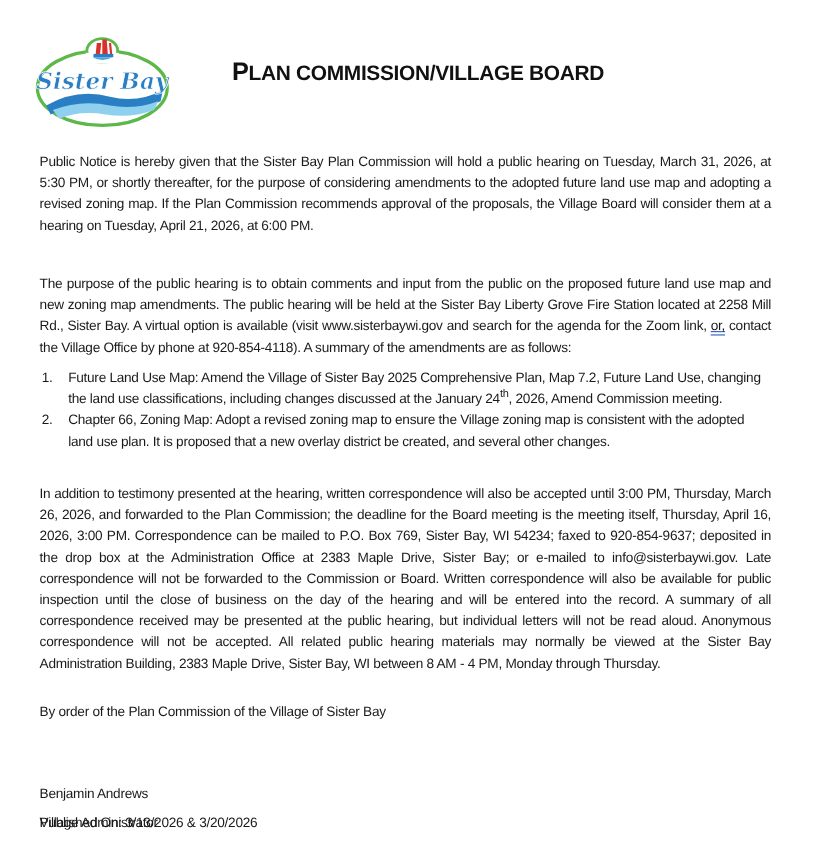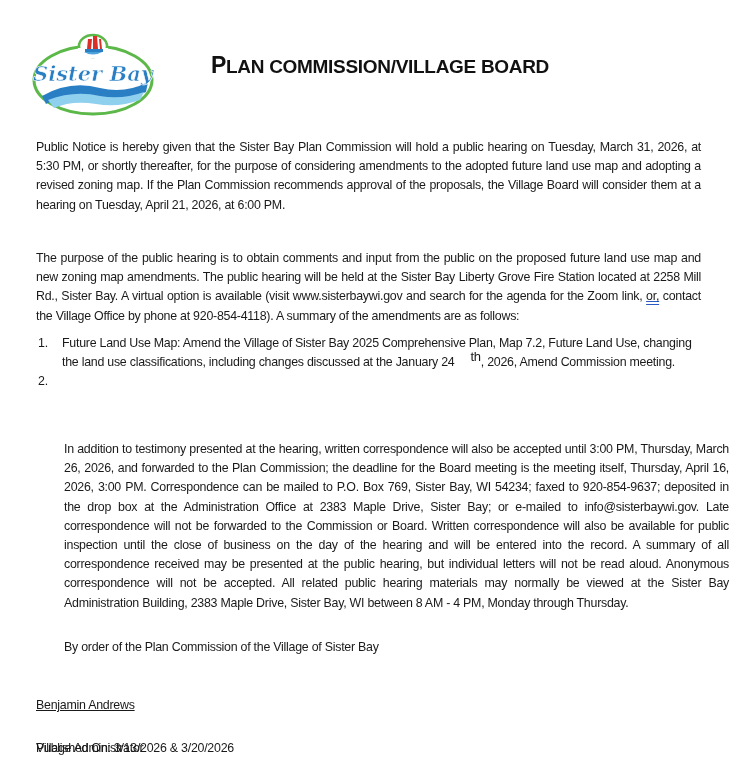--- a/index.html
+++ b/index.html
@@ -31,28 +31,28 @@
   }
   .para b { font-weight: normal; }
   #p1 { top: 138px; }
   #p2 { top: 228px; margin-top: 21px; }
   .list {
     position: absolute; left: 36px; width: 665px; top: 334px;
     margin: 0; padding: 0; list-style: none;
   }
   .list li { position: relative; padding-left: 26px; }
   .list .num { position: absolute; left: 2px; top: 0; }
-  #p3 { top: 440px; margin-left: 28px; }
+  #p3 { top: 440px; }
   .line { position: absolute; left: 36px; }
-  #order { top: 638px; margin-left: 28px; }
-  #sig-name { top: 696px; text-decoration: underline; }
+  #order { top: 638px; }
+  #sig-name { top: 712px; }
   #sig-title { top: 699px; margin-top: 40px; }
   #published { top: 739px; }
   .u-link { text-decoration: underline; text-decoration-style: double; text-decoration-color: #2b59c3; }
-  sup { font-size: 13px; line-height: 0; vertical-align: 5px; margin-left: 16px; }
+  sup { font-size: 10px; line-height: 0; vertical-align: 5px; }
 </style>
 </head>
 <body>
 
 <div class="logo">
   <svg width="126" height="90" viewBox="0 0 126 90">
     <ellipse cx="63" cy="50" rx="59" ry="34" fill="#ffffff" stroke="#5cb848" stroke-width="3"></ellipse>
     <ellipse cx="63" cy="16" rx="14" ry="11" fill="#ffffff" stroke="#5cb848" stroke-width="2.5"></ellipse>
     <rect x="48" y="18" width="30" height="10" fill="#ffffff"></rect>
     <g>
@@ -80,20 +80,21 @@
   <span>The purpose of the public hearing is to obtain comments and input from the public on the proposed future land use map and new zoning map amendments. The public hearing will be held at the Sister Bay Liberty Grove Fire Station located at 2258 Mill Rd., Sister Bay.  A virtual option is available (visit www.sisterbaywi.gov and search for the agenda for the Zoom link, </span><span class="u-link">or,</span><span> contact the Village Office by phone at 920-854-4118). A summary of the amendments are as follows:</span>
 </div>
 
 <ol class="list doc-text">
   <li>
     <span class="num">1.</span>
     <span>Future Land Use Map: Amend the Village of Sister Bay 2025 Comprehensive Plan, Map 7.2, Future Land Use, changing the land use classifications, including changes discussed at the January 24</span><sup>th</sup><span>, 2026, Amend Commission meeting.</span>
   </li>
   <li>
     <span class="num">2.</span>
+    <span>Chapter 66, Zoning Map: Adopt a revised zoning map to ensure the Village zoning map is consistent with the adopted land use plan.  It is proposed that a new overlay district be created, and several other changes.</span>
   </li>
 </ol>
 
 <div class="para doc-text" id="p3">
   <span>In addition to testimony presented at the hearing, written correspondence will also be accepted until </span><b>3:00 PM, Thursday, March 26, 2026</b><span>, and forwarded to the Plan Commission; the deadline for the Board meeting is the meeting itself, </span><b>Thursday, April 16, 2026, 3:00 PM</b><span>. Correspondence can be mailed to P.O. Box 769, Sister Bay, WI 54234; faxed to 920-854-9637; deposited in the drop box at the Administration Office at 2383 Maple Drive, Sister Bay; or e-mailed to info@sisterbaywi.gov. Late correspondence will not be forwarded to the Commission or Board.  Written correspondence will also be available for public inspection until the close of business on the day of the hearing and will be entered into the record. A summary of all correspondence received may be presented at the public hearing, but individual letters will not be read aloud. Anonymous correspondence will not be accepted.  All related public hearing materials may normally be viewed at the Sister Bay Administration Building, 2383 Maple Drive, Sister Bay, WI between 8 AM - 4 PM, Monday through Thursday.</span>
 </div>
 
 <div class="line doc-text" id="order">By order of the Plan Commission of the Village of Sister Bay</div>
 <div class="line doc-text" id="sig-name">Benjamin Andrews</div>
 <div class="line doc-text" id="sig-title">Village Administrator</div>

